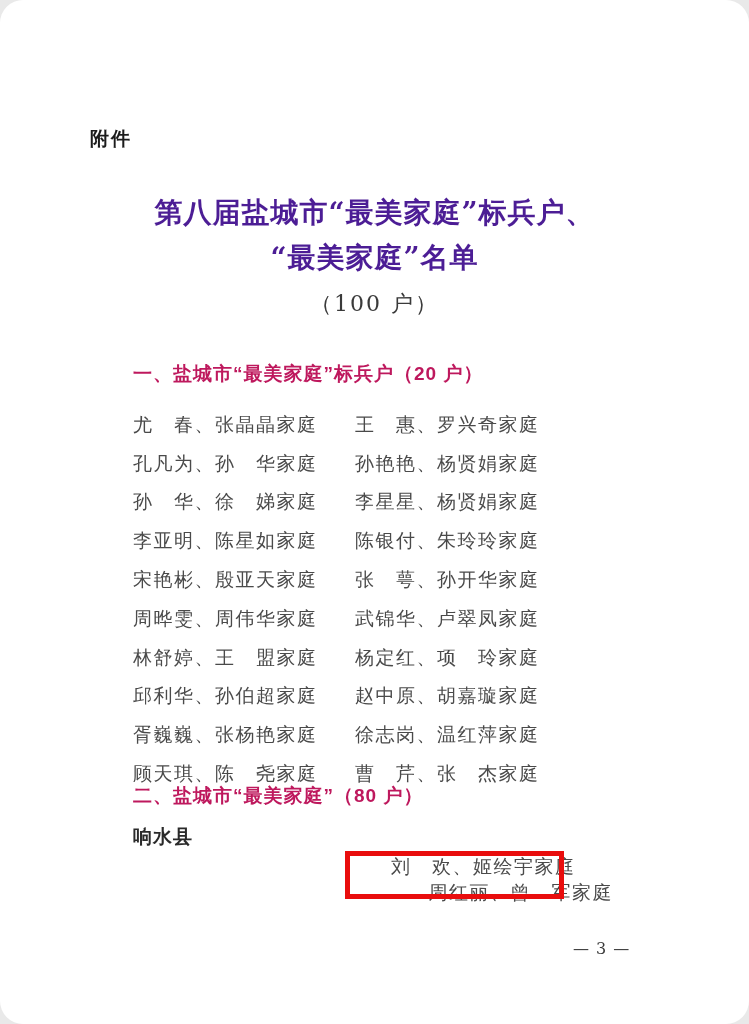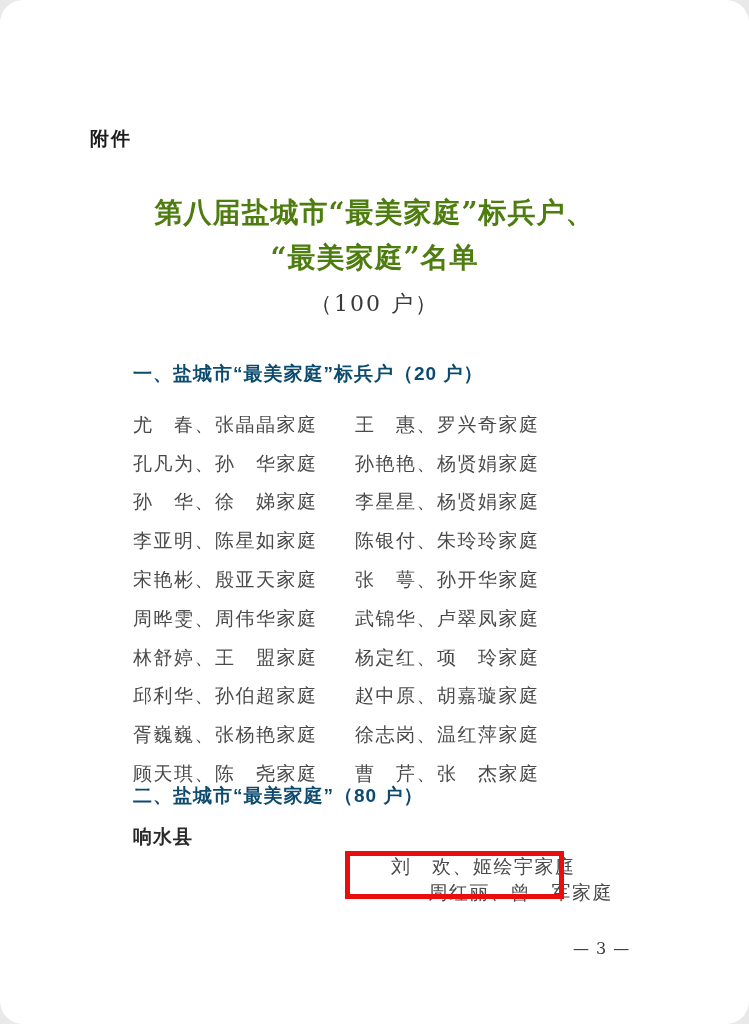--- a/index.html
+++ b/index.html
@@ -27,40 +27,40 @@
   .title {
     position: absolute;
     left: 0;
     right: 0;
     top: 190px;
     text-align: center;
     font-family: "DejaVu Serif", serif;
     font-weight: bold;
     font-size: 28px;
     line-height: 45px;
-    color: #4d7c0f;
+    color: #4c1d95;
     letter-spacing: 1px;
   }
   .count {
     position: absolute;
     left: 0;
     right: 0;
     top: 289px;
     text-align: center;
     font-size: 22px;
     letter-spacing: 2px;
     color: #3a3a3a;
   }
   .sec-heading {
     position: absolute;
     left: 133px;
     font-family: "Liberation Sans", sans-serif;
     font-weight: bold;
     font-size: 19px;
-    color: #0c4a6e;
+    color: #be185d;
     letter-spacing: 1px;
   }
   .sec1-heading { top: 361px; }
   .sec2-heading { top: 783px; }
   .county {
     position: absolute;
     left: 133px;
     top: 824px;
     font-weight: bold;
     font-size: 19px;

